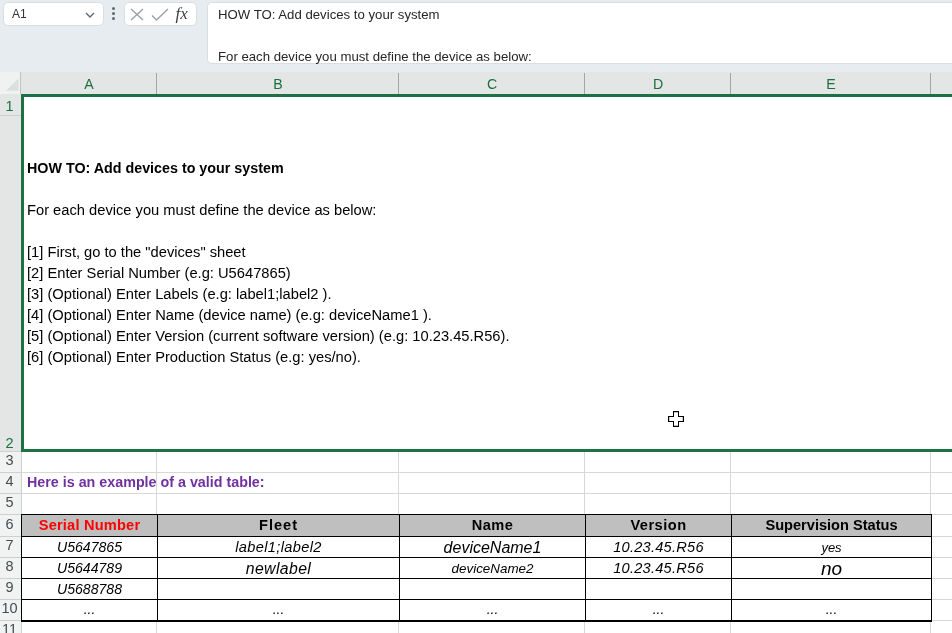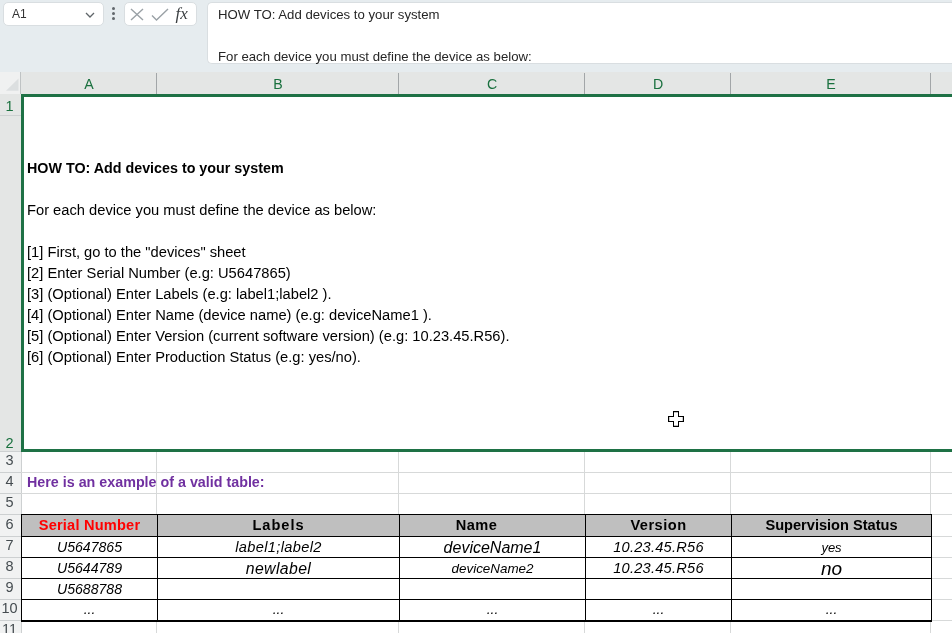--- a/index.html
+++ b/index.html
@@ -158,22 +158,22 @@
 <div class="tbl-b" style="left:21px; top:620.4px; width:911px; height:1.3px;"></div>
 
 <div class="tbl-b" style="left:21px;  top:514px; width:1.4px; height:107px;"></div>
 <div class="tbl-b" style="left:156.5px; top:514px; width:1.4px; height:107px;"></div>
 <div class="tbl-b" style="left:398.5px; top:514px; width:1.4px; height:107px;"></div>
 <div class="tbl-b" style="left:584.5px; top:514px; width:1.4px; height:107px;"></div>
 <div class="tbl-b" style="left:730.5px; top:514px; width:1.4px; height:107px;"></div>
 <div class="tbl-b" style="left:930.5px; top:514px; width:1.4px; height:107px;"></div>
 
 <div class="tc hd" style="left:22px;  top:515px; width:135px; color:#ff0000; letter-spacing:0.2px;">Serial Number</div>
-<div class="tc hd" style="left:158px; top:515px; width:241px; letter-spacing:1px;">Labels</div>
-<div class="tc hd" style="left:384px; top:515px; width:185px; letter-spacing:0.5px;text-align:center;">Name</div>
+<div class="tc hd" style="left:158px; top:515px; width:241px; letter-spacing:1px;">Fleet</div>
+<div class="tc hd" style="left:400px; top:515px; width:185px; letter-spacing:0.5px;text-align:center;">Name</div>
 <div class="tc hd" style="left:586px; top:515px; width:145px; letter-spacing:0.5px;">Version</div>
 <div class="tc hd" style="left:732px; top:515px; width:199px;">Supervision Status</div>
 
 <div class="tc it" style="left:22px;  top:536.5px; width:135px; font-size:14.1px;">U5647865</div>
 <div class="tc it" style="left:158px; top:536.5px; width:241px; font-size:14.6px; letter-spacing:0.35px;">label1;label2</div>
 <div class="tc it" style="left:400px; top:536.5px; width:185px; font-size:16px;">deviceName1</div>
 <div class="tc it" style="left:586px; top:536.5px; width:145px; font-size:14.6px; letter-spacing:0.25px;">10.23.45.R56</div>
 <div class="tc it" style="left:732px; top:536.5px; width:199px; font-size:13px;">yes</div>
 
 <div class="tc it" style="left:22px;  top:557.7px; width:135px; font-size:14.1px;">U5644789</div>

